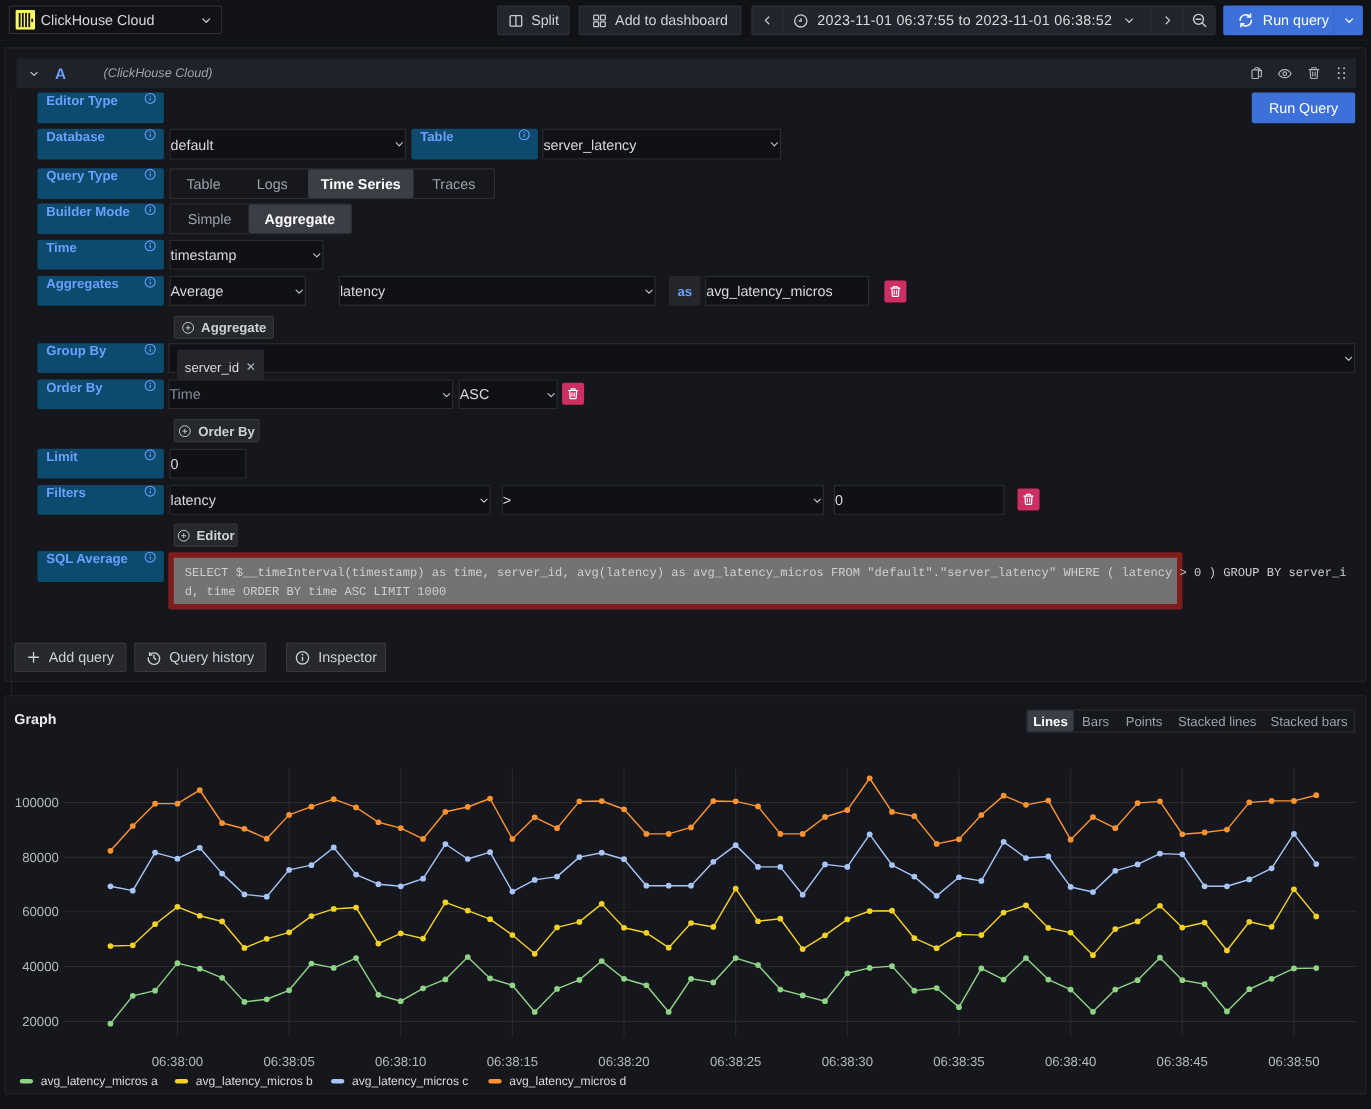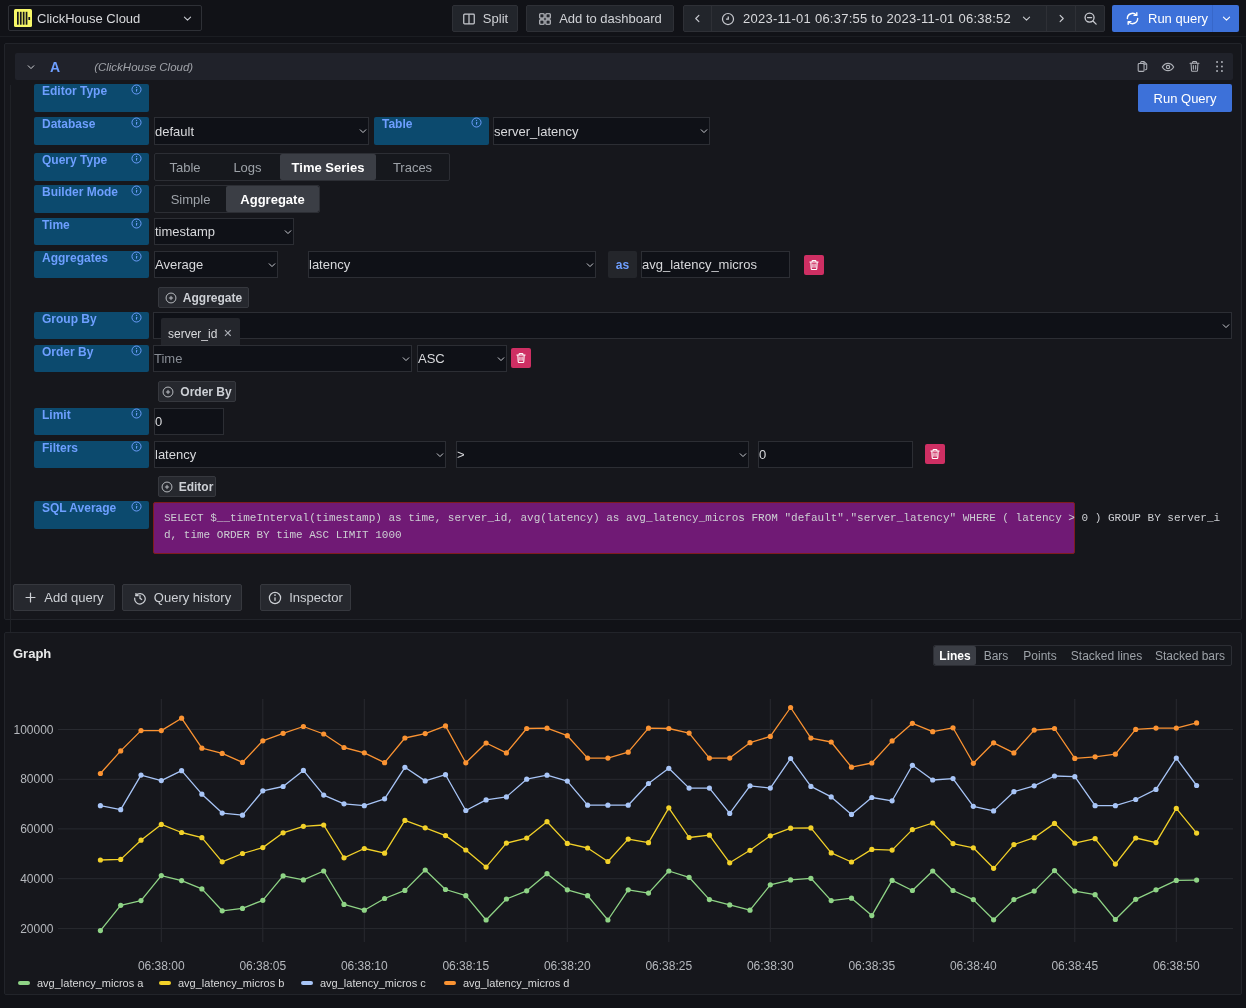--- a/index.html
+++ b/index.html
@@ -33,21 +33,21 @@
 
 .tbtn{position:absolute;width:20px;height:20px;background:#ce2f63;border-radius:2px;display:flex;align-items:center;justify-content:center}
 .abtn{position:absolute;height:21px;background:#26282e;border:1px solid #36383e;border-radius:2px;display:flex;align-items:center;justify-content:center;gap:6px}
 .abtn span{color:#cdd0d5;font-size:12px;font-weight:bold}
 .bbtn{position:absolute;height:27px;background:#26282e;border:1px solid #36383e;border-radius:2px;display:flex;align-items:center;justify-content:center;gap:7px;top:584px}
 .bbtn span{color:#cdd0d5;font-size:13px;font-weight:500}
 .runquery2{position:absolute;left:1138px;top:84px;width:94px;height:28px;background:#3d71d9;border-radius:2px;display:flex;align-items:center;justify-content:center;color:#fff;font-weight:500;font-size:13px}
 .pill{position:absolute;background:#24262c;border-radius:2px;display:flex;align-items:center;padding:16px 7px;gap:6px}
 .pill b{color:#d8d9dc;font-size:12px;font-weight:500}
 .pill i{color:#aeb1b8;font-style:normal;font-size:11px}
-.sqlbox{position:absolute;left:153px;top:502px;width:922px;height:52px;background:#701a75;border:1px solid #7f1d1d;border-radius:2px;padding:7px 10px;font-family:"Liberation Mono",monospace;font-size:11px;line-height:17px;color:#ccced2;white-space:pre}
+.sqlbox{position:absolute;left:153px;top:502px;width:922px;height:52px;background:#737373;border:5px solid #7f1d1d;border-radius:2px;padding:7px 10px;font-family:"Liberation Mono",monospace;font-size:11px;line-height:17px;color:#ccced2;white-space:pre}
 .hicon{display:flex;align-items:center;justify-content:center;width:24px}
 </style></head><body>
 <div id="page">
 <div id="topbar">
       <div class="dsp">
         <svg width="18" height="18" viewBox="0 0 18 18">
           <rect width="18" height="18" rx="1.5" fill="#F8F868"></rect>
           <g fill="#16171c">
             <rect x="3.0" y="2.8" width="1.7" height="12.9"></rect>
             <rect x="5.9" y="2.8" width="1.7" height="12.9"></rect>

